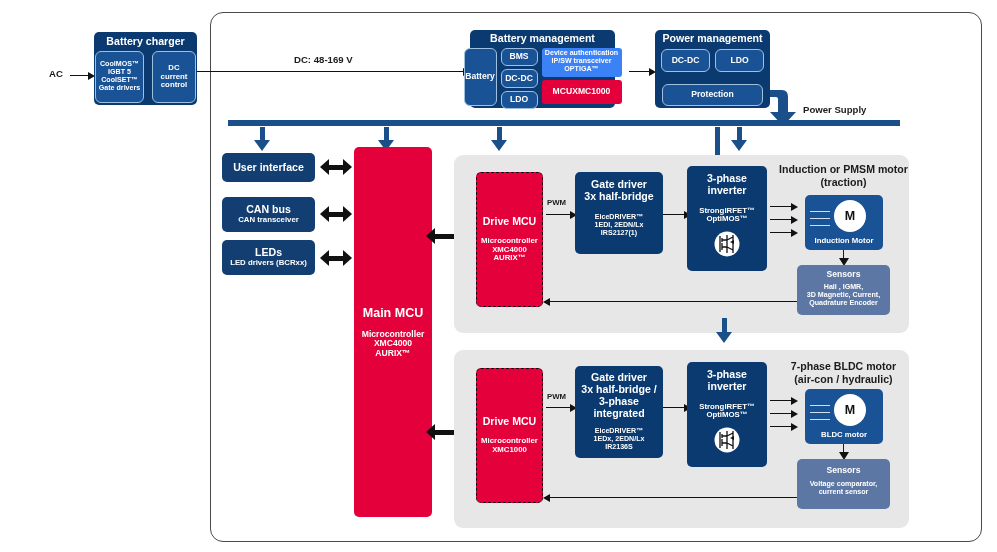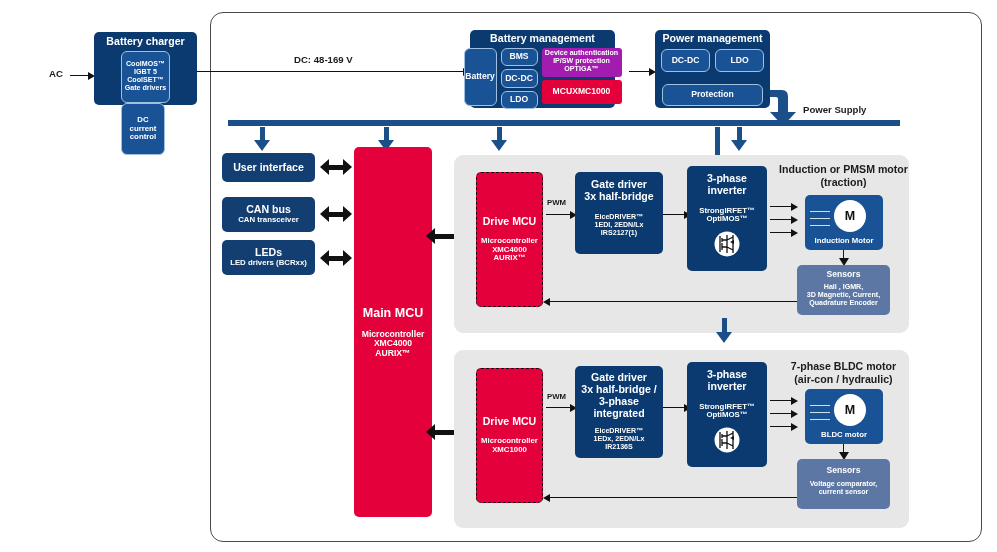--- a/index.html
+++ b/index.html
@@ -8,21 +8,21 @@
   .abs{position:absolute;box-sizing:border-box;}
 
   
   .blk{position:absolute;box-sizing:border-box;border-radius:5px;
        display:flex;flex-direction:column;align-items:center;justify-content:center;
        text-align:center;line-height:1.12;}
   .navy{background:#0a3a70;}
   .navy-d{background:#123e72;}
   .inner{background:#1a5296;border:1px solid #9fc0df;border-radius:6px;}
   .red{background:#e4003a;}
-  .green{background:#a21caf;}
+  .green{background:#3b82f6;}
   .slate{background:#5c77a4;}
   .gray-panel{background:#e7e7e7;border-radius:9px;position:absolute;}
   .outer{position:absolute;border:1.6px solid #4a4a4a;border-radius:13px;background:transparent;}
 
   .ttl{font-weight:bold;}
   .sub{font-weight:bold;}
 
   
   .t13{font-size:12.5px;}
   .t11{font-size:10.6px;}
@@ -67,21 +67,21 @@
 <body>
 
 <div class="outer" style="left:210px;top:12px;width:770px;height:528px;"></div>
 
 <div class="abs dark t10 ttl" style="left:49px;top:68px;">AC</div>
 <div class="arrow-line" style="left:70px;top:75px;width:20px;"></div>
 <div class="ah-r" style="left:88px;top:71.7px;"></div>
 
 <div class="blk navy" style="left:94px;top:32px;width:103px;height:73px;justify-content:flex-start;padding-top:4px;">
   <div class="ttl t11">Battery charger</div>
-  <div style="display:flex;gap:0;margin-top:3px;flex-direction:column;">
+  <div style="display:flex;gap:8px;margin-top:3px;">
     <div class="inner" style="width:47px;height:50px;display:flex;flex-direction:column;align-items:center;justify-content:center;">
       <span class="sub t75">CoolMOS™</span>
       <span class="sub t75">IGBT 5</span>
       <span class="sub t75">CoolSET™</span>
       <span class="sub t75">Gate drivers</span>
     </div>
     <div class="inner" style="width:42px;height:50px;display:flex;flex-direction:column;align-items:center;justify-content:center;">
       <span class="sub t8">DC</span>
       <span class="sub t8">current</span>
       <span class="sub t8">control</span>
@@ -106,21 +106,21 @@
       <div class="inner" style="width:35px;height:16.5px;display:flex;align-items:center;justify-content:center;">
         <span class="sub t9">DC-DC</span>
       </div>
       <div class="inner" style="width:35px;height:16.5px;display:flex;align-items:center;justify-content:center;">
         <span class="sub t9">LDO</span>
       </div>
     </div>
     <div style="display:flex;flex-direction:column;gap:3px;">
       <div class="green" style="width:80px;height:29px;border-radius:3px;display:flex;flex-direction:column;align-items:center;justify-content:center;">
         <span class="sub t75">Device authentication</span>
-        <span class="sub t75">IP/SW protection</span>
+        <span class="sub t75">IP/SW transceiver</span>
         <span class="sub t75">OPTIGA™</span>
       </div>
       <div class="red" style="width:80px;height:24px;border-radius:3px;display:flex;flex-direction:row;align-items:center;justify-content:center;">
         <span class="sub t9">MCU</span>
         <span class="sub t9">XMC1000</span>
       </div>
     </div>
   </div>
 </div>
 

